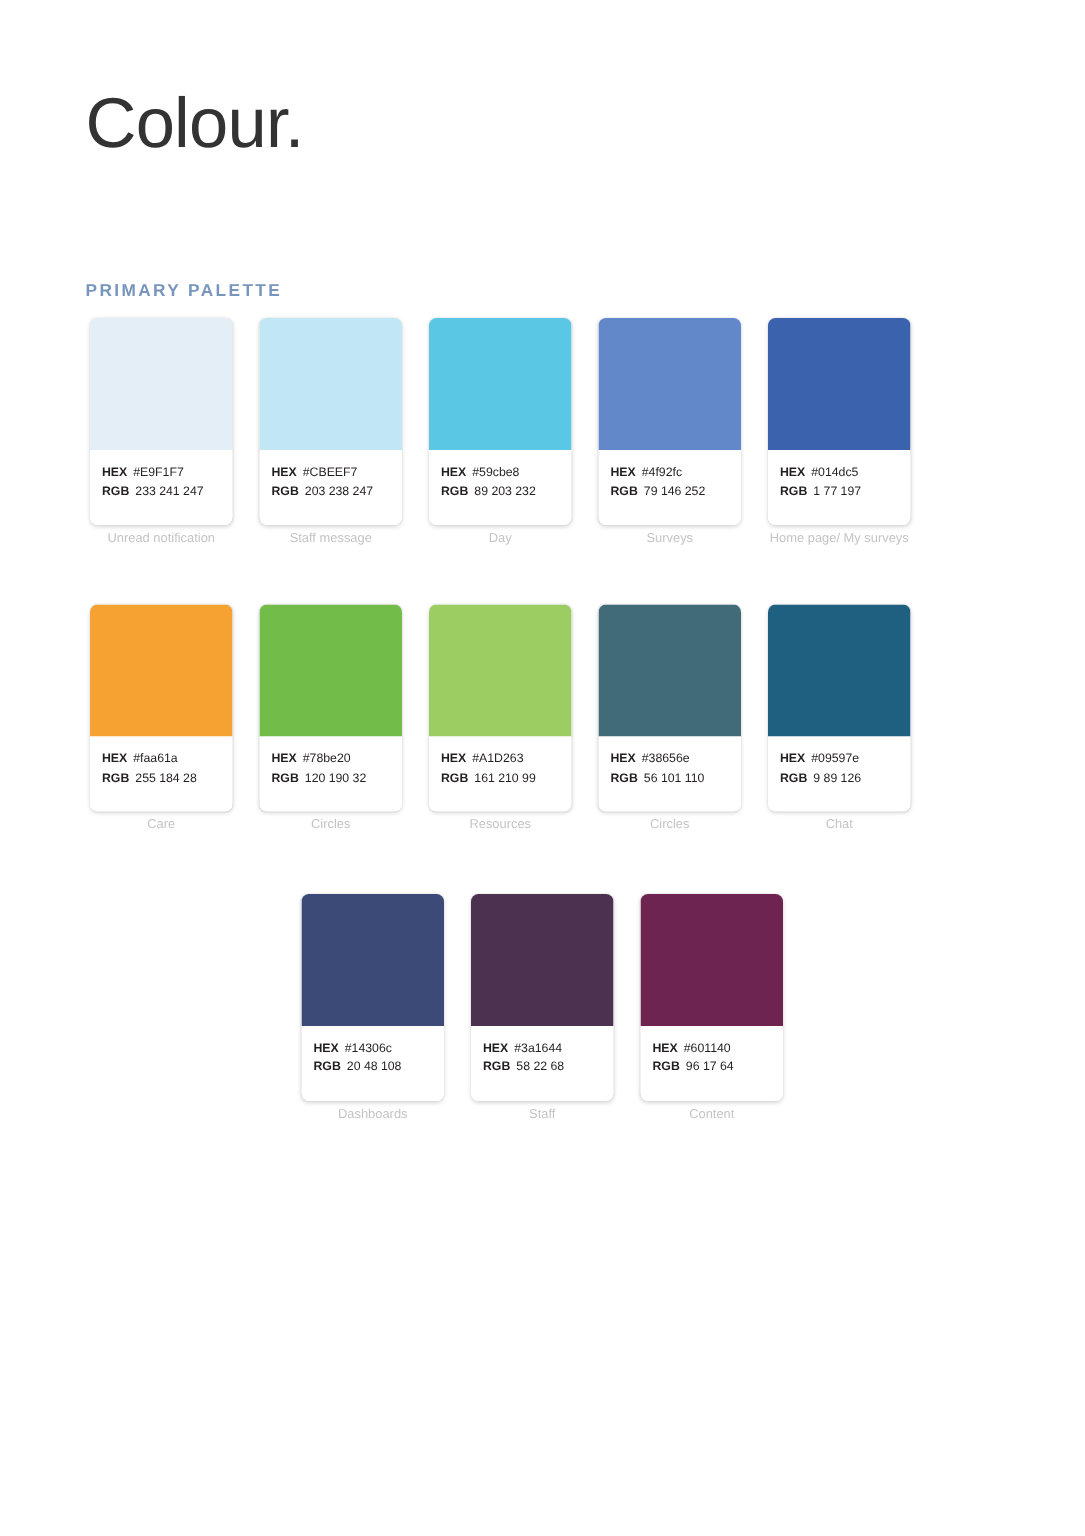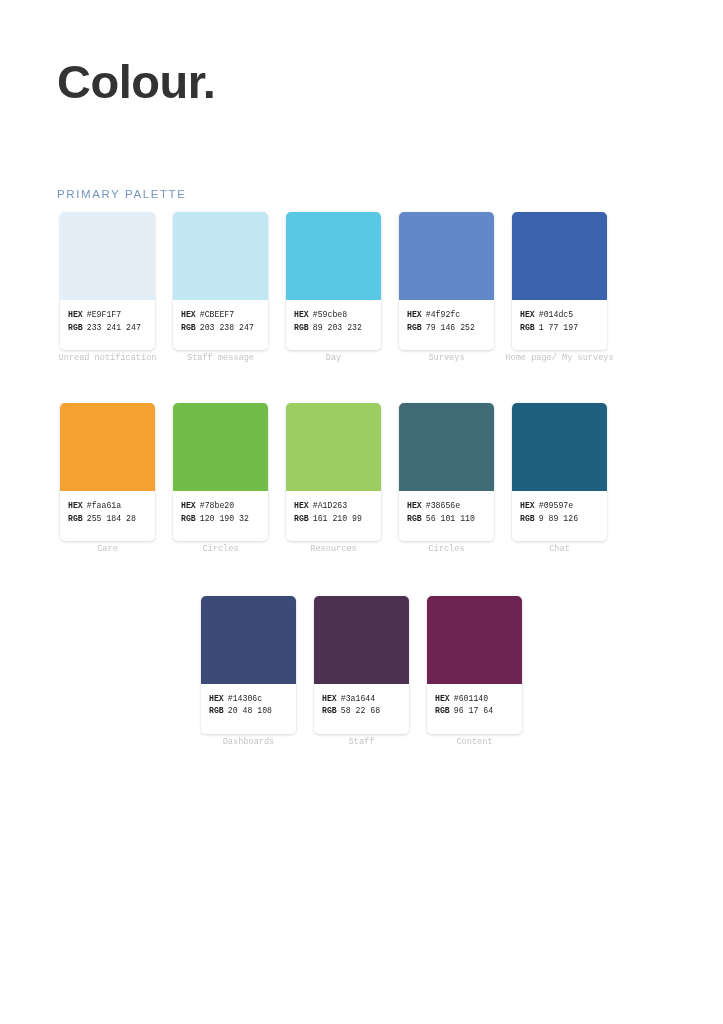--- a/index.html
+++ b/index.html
@@ -23,55 +23,54 @@
     background: #ffffff;
   }
 
   
   .page-title {
     position: absolute;
     left: 57px;
     top: 58px;
     font-family: "Liberation Sans", sans-serif;
     font-size: 47px;
-    font-weight: 700;
+    font-weight: 400;
     letter-spacing: -0.5px;
     color: #333333;
     line-height: 1;
     white-space: nowrap;
   }
 
   
   .section-heading {
     position: absolute;
     left: 57px;
     top: 188px;
     font-size: 11.5px;
-    font-weight: normal;
+    font-weight: bold;
     letter-spacing: 1.6px;
     color: #7896bd;
     text-transform: uppercase;
     white-space: nowrap;
   }
 
   
   .palette {
     position: absolute;
     left: 0;
     top: 212px;
     width: 723px;
   }
 
   .row {
     display: flex;
     justify-content: flex-start;
     align-items: center;
     padding-left: 60px;
     margin-bottom: 0;
-    font-family: Liberation Mono, monospace;
   }
   .row.centered {
     justify-content: center;
     padding-left: 0;
   }
 
   .row-1 { margin-top: 0; }
   .row-2 { margin-top: 40px; }
   .row-3 { margin-top: 41px; }
 

